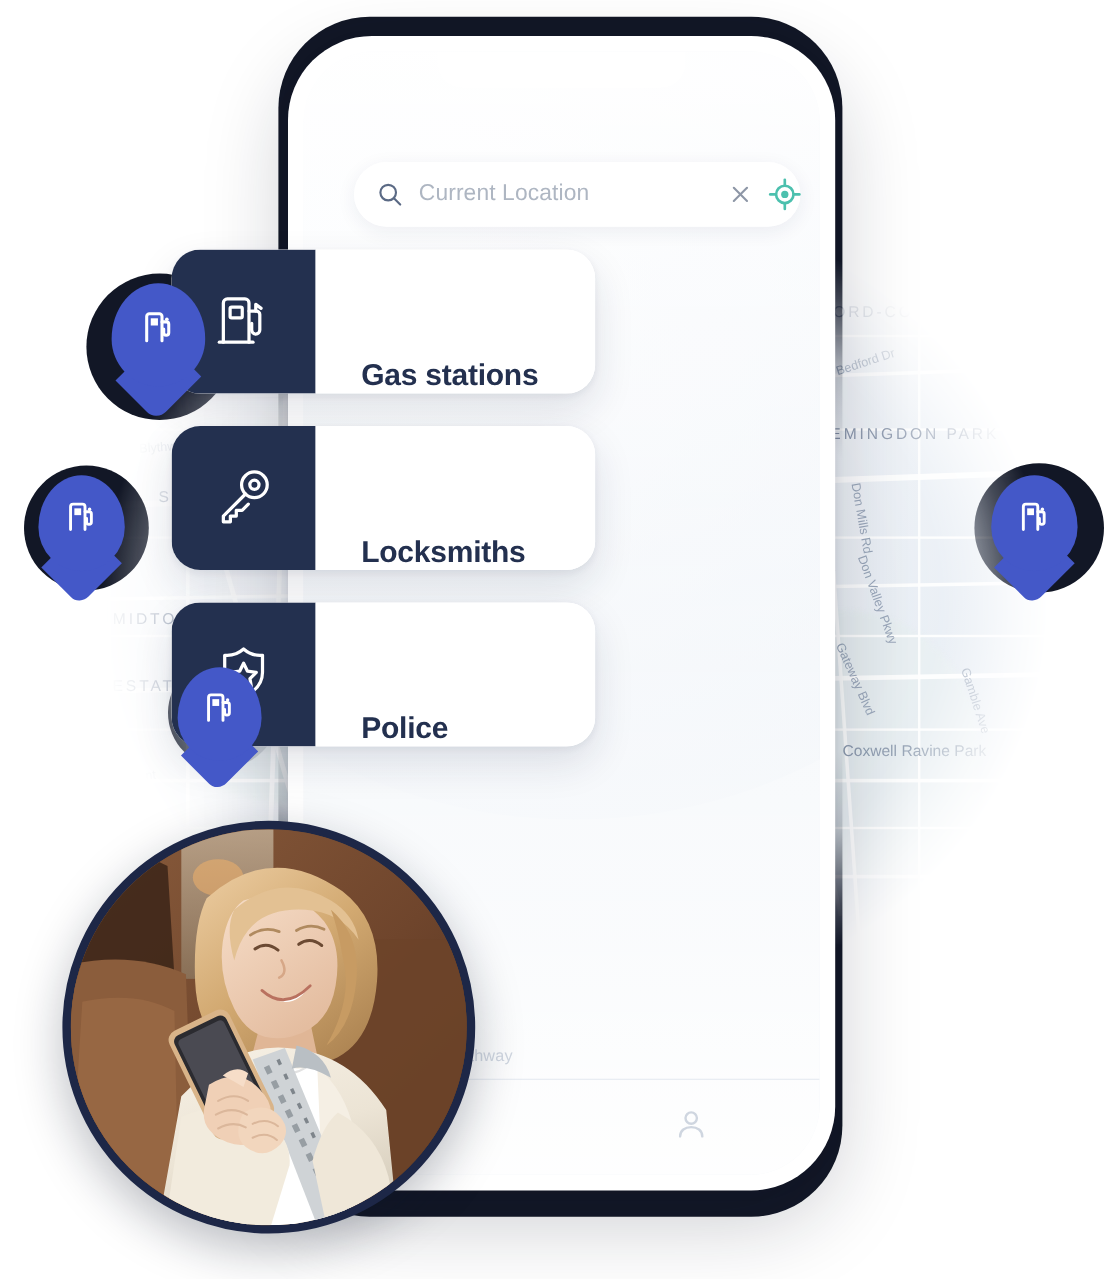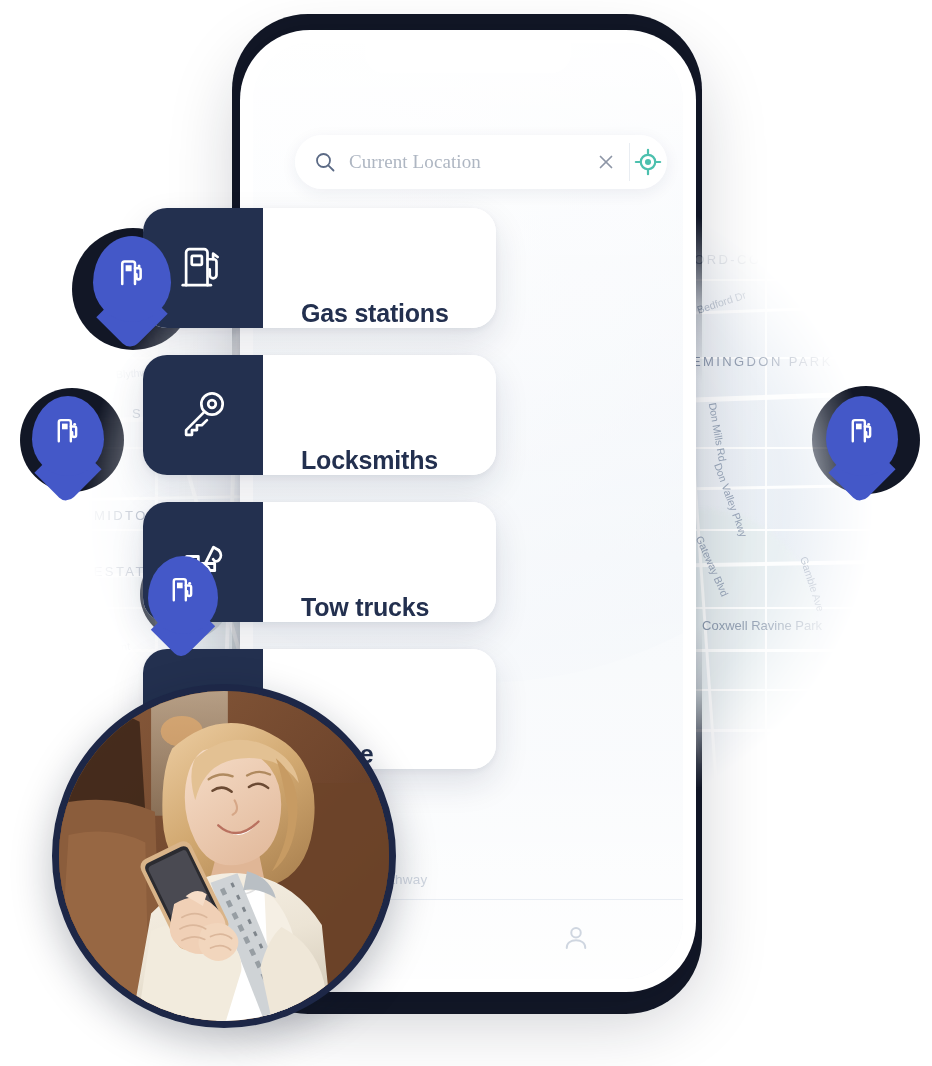--- a/index.html
+++ b/index.html
@@ -145,21 +145,21 @@
     border-radius: 27px;
     display: flex;
     align-items: center;
     box-shadow: 0 4px 16px rgba(30,45,80,0.07);
     z-index: 8;
   }
   #searchbar .s-icon { margin-left: 18px; display:flex; align-items:center; }
   #search-input {
     flex: 1;
     border: 0; outline: 0; background: transparent;
-    font-family: Liberation Serif, serif;
+    font-family: Liberation Sans, sans-serif;
     font-size: 19px;
     color: #aeb6c2;
     margin-left: 12px;
     letter-spacing: .1px;
   }
   #search-input::placeholder { color: #aeb6c2; }
   #clear-btn { display:flex; align-items:center; padding: 0 12px; cursor: pointer; }
   #locate-sep { width: 1px; height: 38px; background: #e9edf2; }
   #locate-btn { width: 60px; display:flex; align-items:center; justify-content:center; cursor:pointer; }
 
@@ -437,41 +437,20 @@
             <circle cx="32" cy="16" r="3.4"></circle>
             <path d="M25.4 22.8 9 39.2v4.2h5.2v-4.2h4.4v-4.3h4.3l4.6-4.6"></path>
           </svg>
         </span>
       </div>
       <div class="label-pane">
         <span>Locksmiths</span>
       </div>
     </div>
 
-    <div class="card">
-      <div class="icon-pane">
-        <span>
-          <svg width="56" height="56" viewBox="0 0 48 48" fill="none" stroke="#ffffff" stroke-width="2.4" stroke-linecap="round" stroke-linejoin="round">
-            <path d="M4 33v-6l6-6h10v12"></path>
-            <line x1="4" y1="33" x2="8.5" y2="33"></line>
-            <line x1="16.5" y1="33" x2="21.5" y2="33"></line>
-            <line x1="29.5" y1="33" x2="34" y2="33"></line>
-            <path d="M20 33h2"></path>
-            <circle cx="12.5" cy="33" r="4"></circle>
-            <circle cx="25.5" cy="33" r="4"></circle>
-            <path d="M20 27h14v6"></path>
-            <path d="M26 27 33 13l4.5 2.6"></path>
-            <path d="M37.5 15.6c2.4 2.6 2.4 6 .2 8.4-1.6 1.7-4.1 1.4-5-.6"></path>
-          </svg>
-        </span>
-      </div>
-      <div class="label-pane">
-        <span>Tow trucks</span>
-      </div>
-    </div>
 
     <div class="card">
       <div class="icon-pane">
         <span>
           <svg width="54" height="54" viewBox="0 0 48 48" fill="none" stroke="#ffffff" stroke-width="2.4" stroke-linecap="round" stroke-linejoin="round">
             <path d="M24 7c4.5 4 9.5 5 14 4.6v12.6C38 33 31.5 39 24 42.5 16.5 39 10 33 10 24.2V11.6C14.5 12 19.5 11 24 7z"></path>
             <path d="M24 17.5l2.9 5.9 6.5.9-4.7 4.6 1.1 6.5-5.8-3.1-5.8 3.1 1.1-6.5-4.7-4.6 6.5-.9z"></path>
           </svg>
         </span>
       </div>

